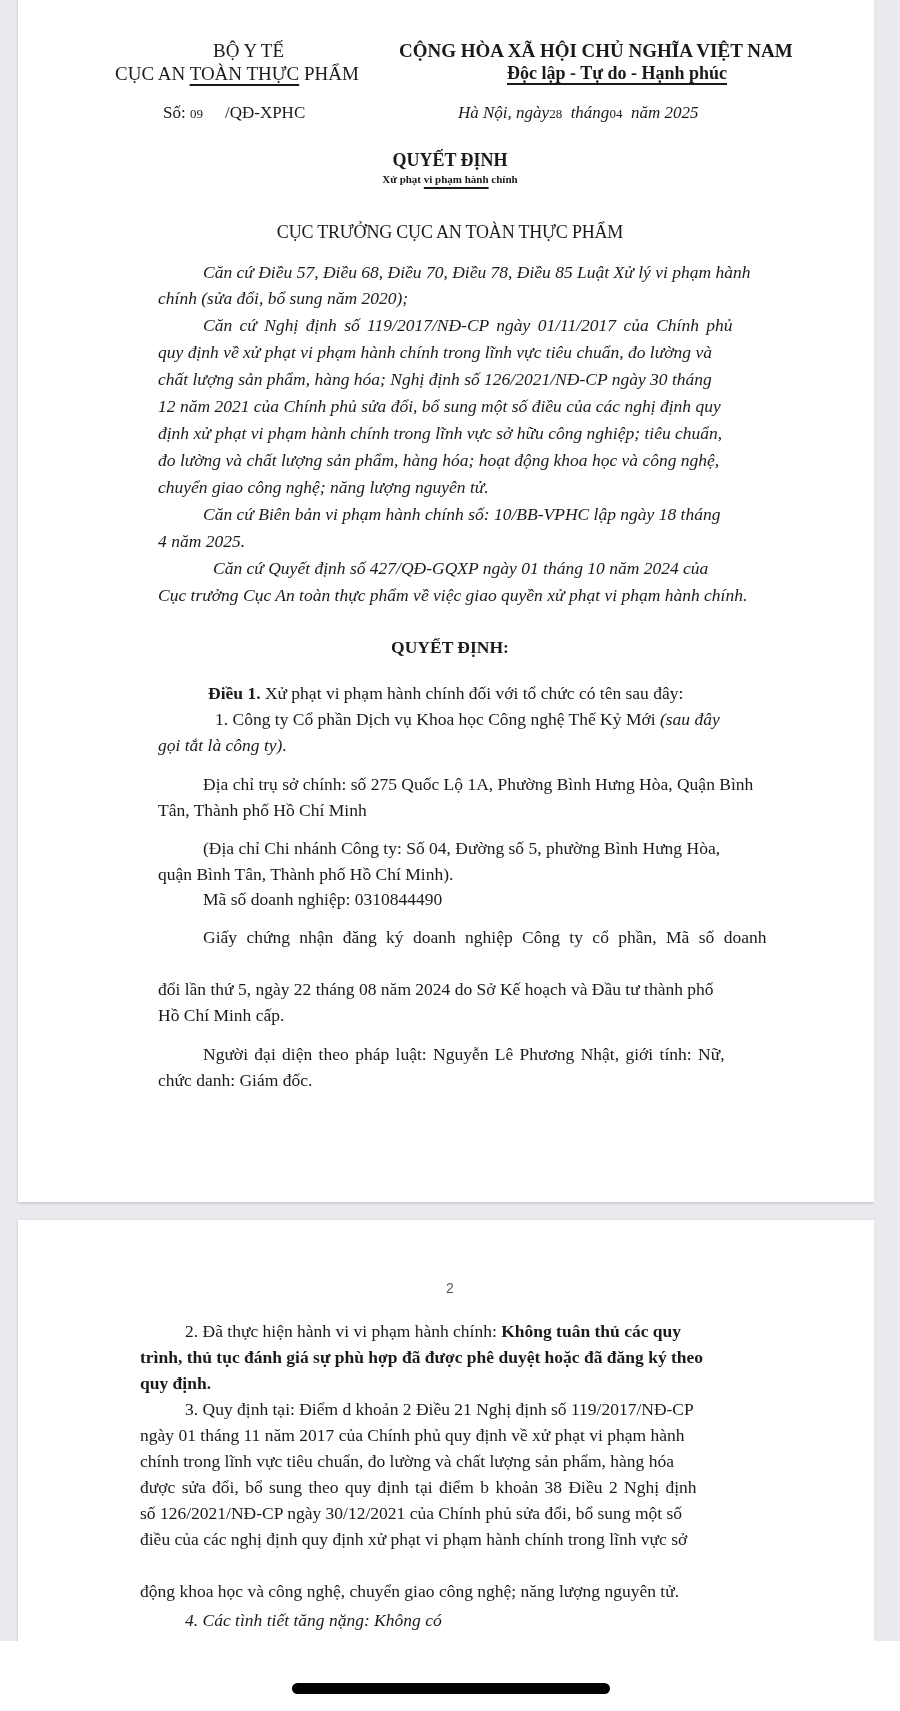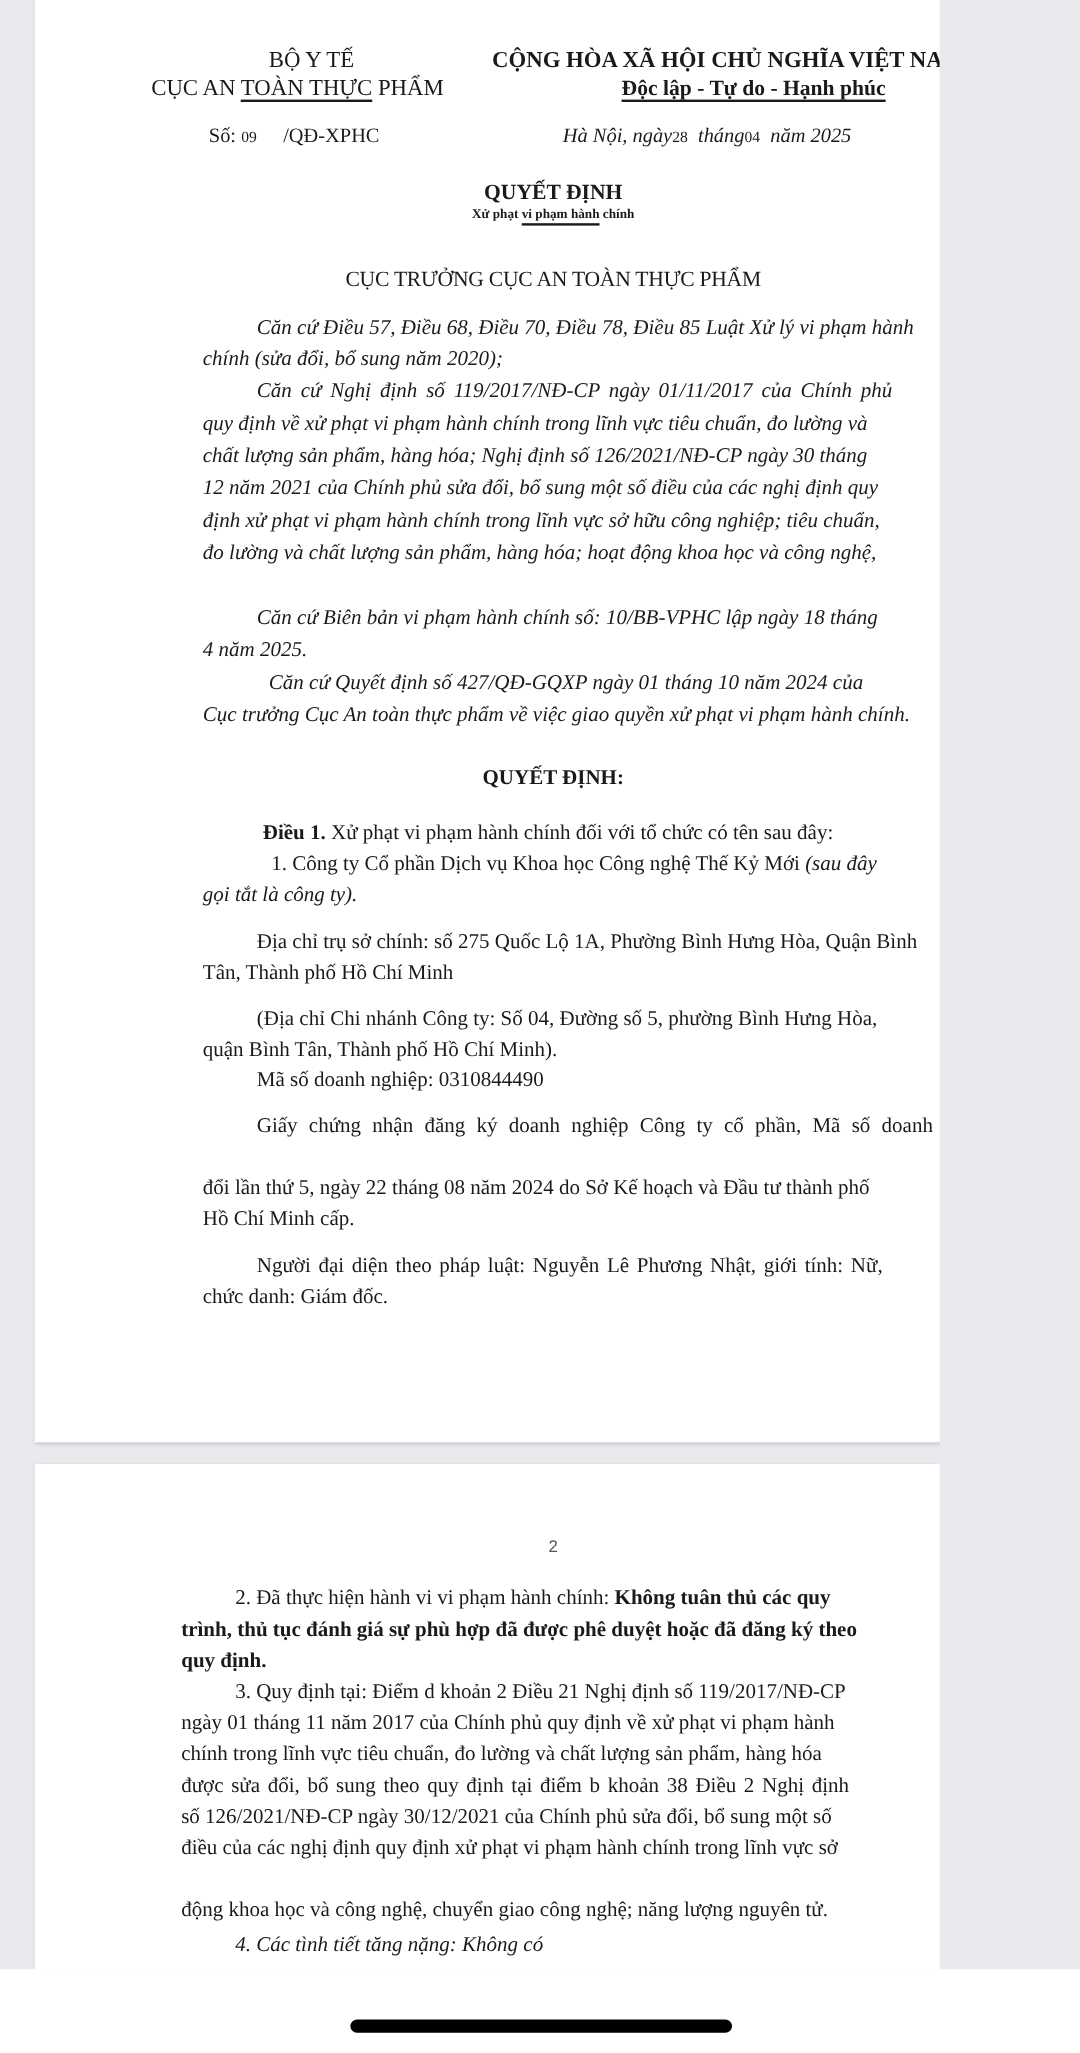--- a/index.html
+++ b/index.html
@@ -3,21 +3,21 @@
   <meta charset="utf-8">
   <style>
     * { box-sizing: border-box; margin: 0; padding: 0; }
     html, body { width: 900px; height: 1711px; overflow: hidden; }
     body {
       background: #e9e9ee;
       position: relative;
       font-family: "Liberation Serif", "DejaVu Serif", serif;
       color: #1a1a1a;
     }
-    .viewer { position: absolute; left: 11px; top: 0; width: 772px; height: 1641px; overflow: hidden; }
+    .viewer { position: absolute; left: 0; top: 0; width: 874px; height: 1641px; overflow: hidden; }
     .page {
       position: absolute;
       left: 18px; width: 864px;
       background: #ffffff;
       box-shadow: 0 1px 3px rgba(0,0,0,0.18);
     }
     .page1 { top: -10px; height: 1212px; }
     .page2 { top: 1220px; height: 520px; }
 
     .abs { position: absolute; white-space: nowrap; }
@@ -56,20 +56,21 @@
 
     <div class="line it" style="left:185px; top:272px;">Căn cứ Điều 57, Điều 68, Điều 70, Điều 78, Điều 85 Luật Xử lý vi phạm hành</div>
     <div class="line it" style="left:140px; top:298px;">chính (sửa đổi, bổ sung năm 2020);</div>
 
     <div class="line it" style="left:185px; top:325px; word-spacing:3px;">Căn cứ Nghị định số 119/2017/NĐ-CP ngày 01/11/2017 của Chính phủ</div>
     <div class="line it" style="left:140px; top:352px;">quy định về xử phạt vi phạm hành chính trong lĩnh vực tiêu chuẩn, đo lường và</div>
     <div class="line it" style="left:140px; top:379px;text-align:center;">chất lượng sản phẩm, hàng hóa; Nghị định số 126/2021/NĐ-CP ngày 30 tháng</div>
     <div class="line it" style="left:140px; top:406px;">12 năm 2021 của Chính phủ sửa đổi, bổ sung một số điều của các nghị định quy</div>
     <div class="line it" style="left:140px; top:433px;">định xử phạt vi phạm hành chính trong lĩnh vực sở hữu công nghiệp; tiêu chuẩn,</div>
     <div class="line it" style="left:140px; top:460px;">đo lường và chất lượng sản phẩm, hàng hóa; hoạt động khoa học và công nghệ,</div>
+    <div class="line it" style="left:140px; top:487px;">chuyển giao công nghệ; năng lượng nguyên tử.</div>
 
     <div class="line it" style="left:185px; top:514px;text-align:right;">Căn cứ Biên bản vi phạm hành chính số: 10/BB-VPHC lập ngày 18  tháng</div>
     <div class="line it" style="left:140px; top:541px;">4 năm 2025.</div>
 
     <div class="line it" style="left:195px; top:568px;">Căn cứ Quyết định số 427/QĐ-GQXP ngày 01 tháng 10 năm 2024 của</div>
     <div class="line it" style="left:140px; top:595px;">Cục trưởng Cục An toàn thực phẩm về việc giao quyền xử phạt vi phạm hành chính.</div>
 
     <div class="abs title" style="top:647px; font-size:17.5px;">QUYẾT ĐỊNH:</div>
 
     <div class="line" style="left:190px; top:693px;"><span class="bold">Điều 1.</span><span> Xử phạt vi phạm hành chính đối với tổ chức có tên sau đây:</span></div>

